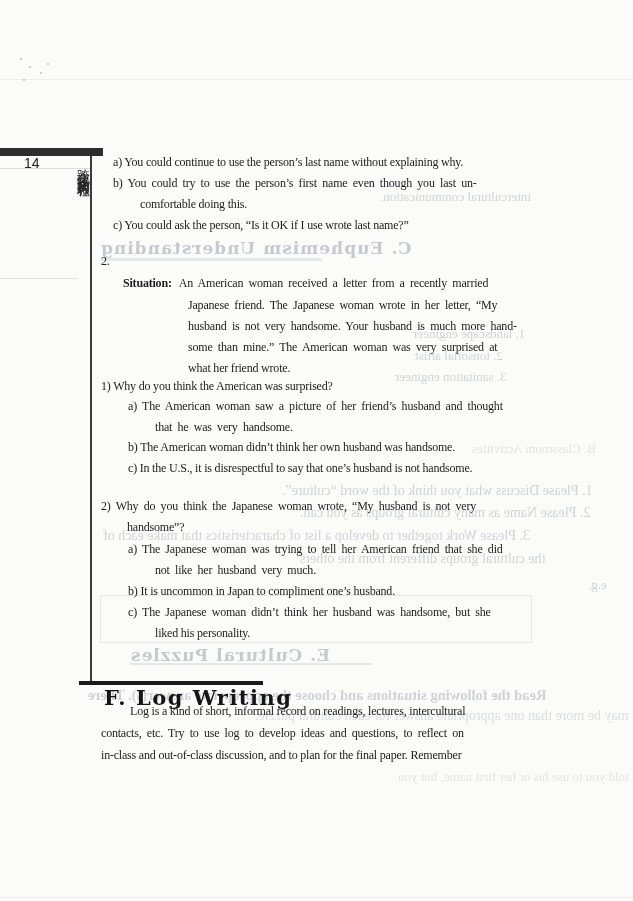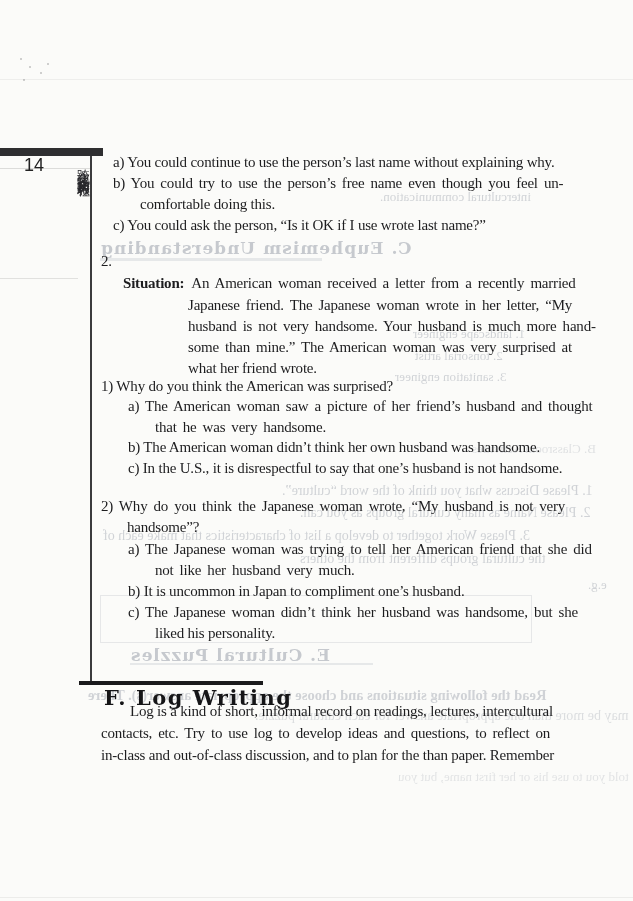--- a/index.html
+++ b/index.html
@@ -5,28 +5,28 @@
   html,body{margin:0;padding:0;background:#ffffff;}
   .page{
     position:relative;width:633px;height:901px;overflow:hidden;
     background:#fbfbf9;
     font-family:"Liberation Serif", serif;
     color:#1d1d1f;
   }
   
   .tl{
     position:absolute;white-space:nowrap;
-    font-size:15px;line-height:18px;letter-spacing:-0.2px;
+    font-size:12px;line-height:18px;letter-spacing:-0.2px;
   }
   .ws{word-spacing:2.5px;}
   .b{font-weight:bold;}
   .lbl{font-weight:bold;margin-right:7px;margin-left:22px;}
   
   .margin-bar{position:absolute;left:0;top:148px;width:103px;height:8px;background:#2e2e30;}
-  .page-num{position:absolute;left:24px;top:155px;font-family:"Liberation Sans",sans-serif;font-size:18px;color:#222;}
+  .page-num{position:absolute;left:24px;top:155px;font-family:"Liberation Sans",sans-serif;font-size:14px;color:#222;}
   .spine-title{
     position:absolute;left:74px;top:159px;height:142px;
     writing-mode:vertical-rl;text-orientation:upright;
     font-family:"DejaVu Sans",sans-serif;font-size:13px;letter-spacing:2px;color:#26262a;
   }
   .margin-rule{position:absolute;left:90px;top:156px;width:2px;height:528px;background:#3b3b3d;}
   
   .sec-heading{
     position:absolute;left:104px;top:685px;white-space:nowrap;
     font-family:"DejaVu Serif", serif;font-weight:bold;
@@ -80,21 +80,21 @@
   <div class="ghost b" style="left:88px;top:687px;font-size:14.5px;">Read the following situations and choose the appropriate answer(s). There</div>
   <div class="ghost" style="left:255px;top:708px;font-size:14px;opacity:.25;">may be more than one appropriate answer for each cultural puzzle.</div>
   <div class="ghost" style="left:398px;top:769px;font-size:13px;opacity:.2;">told you to use his or her first name, but you</div>
 
   <div class="margin-bar"></div>
   <div class="page-num">14</div>
   <div class="spine-title">跨文化交际实用教程</div>
   <div class="margin-rule"></div>
 
   <div class="tl" style="left:113px;top:153px;">a) You could continue to use the person’s last name without explaining why.</div>
-  <div class="tl ws" style="left:113px;top:174px;">b) You could try to use the person’s free name even though you feel un-</div>
+  <div class="tl ws" style="left:113px;top:174px;">b) You could try to use the person’s first name even though you last un-</div>
   <div class="tl" style="left:140px;top:195px;">comfortable doing this.</div>
   <div class="tl" style="left:113px;top:216px;">c) You could ask the person, “Is it OK if I use wrote last name?”</div>
 
   <div class="tl" style="left:101px;top:252px;">2.</div>
   <div class="tl ws" style="left:101px;top:274px;">
     <span class="lbl">Situation:</span><span>An American woman received a letter from a recently married</span>
   </div>
   <div class="tl ws" style="left:188px;top:296px;">Japanese friend. The Japanese woman wrote in her letter, “My</div>
   <div class="tl ws" style="left:188px;top:317px;">husband is not very handsome. Your husband is much more hand-</div>
   <div class="tl ws" style="left:188px;top:338px;">some than mine.” The American woman was very surprised at</div>
@@ -112,15 +112,15 @@
   <div class="tl ws" style="left:155px;top:561px;">not like her husband very much.</div>
   <div class="tl" style="left:128px;top:582px;">b) It is uncommon in Japan to compliment one’s husband.</div>
   <div class="tl ws" style="left:128px;top:603px;">c) The Japanese woman didn’t think her husband was handsome, but she</div>
   <div class="tl" style="left:155px;top:624px;">liked his personality.</div>
 
   <div class="sec-heading">F. Log Writing</div>
   <div class="sec-underline"></div>
 
   <div class="tl" style="left:130px;top:702px;">Log is a kind of short, informal record on readings, lectures, intercultural</div>
   <div class="tl ws" style="left:101px;top:724px;">contacts, etc. Try to use log to develop ideas and questions, to reflect on</div>
-  <div class="tl" style="left:101px;top:746px;">in-class and out-of-class discussion, and to plan for the than paper. Remember</div>
+  <div class="tl" style="left:101px;top:746px;">in-class and out-of-class discussion, and to plan for the final paper. Remember</div>
 
 </div>
 
 </body></html>

